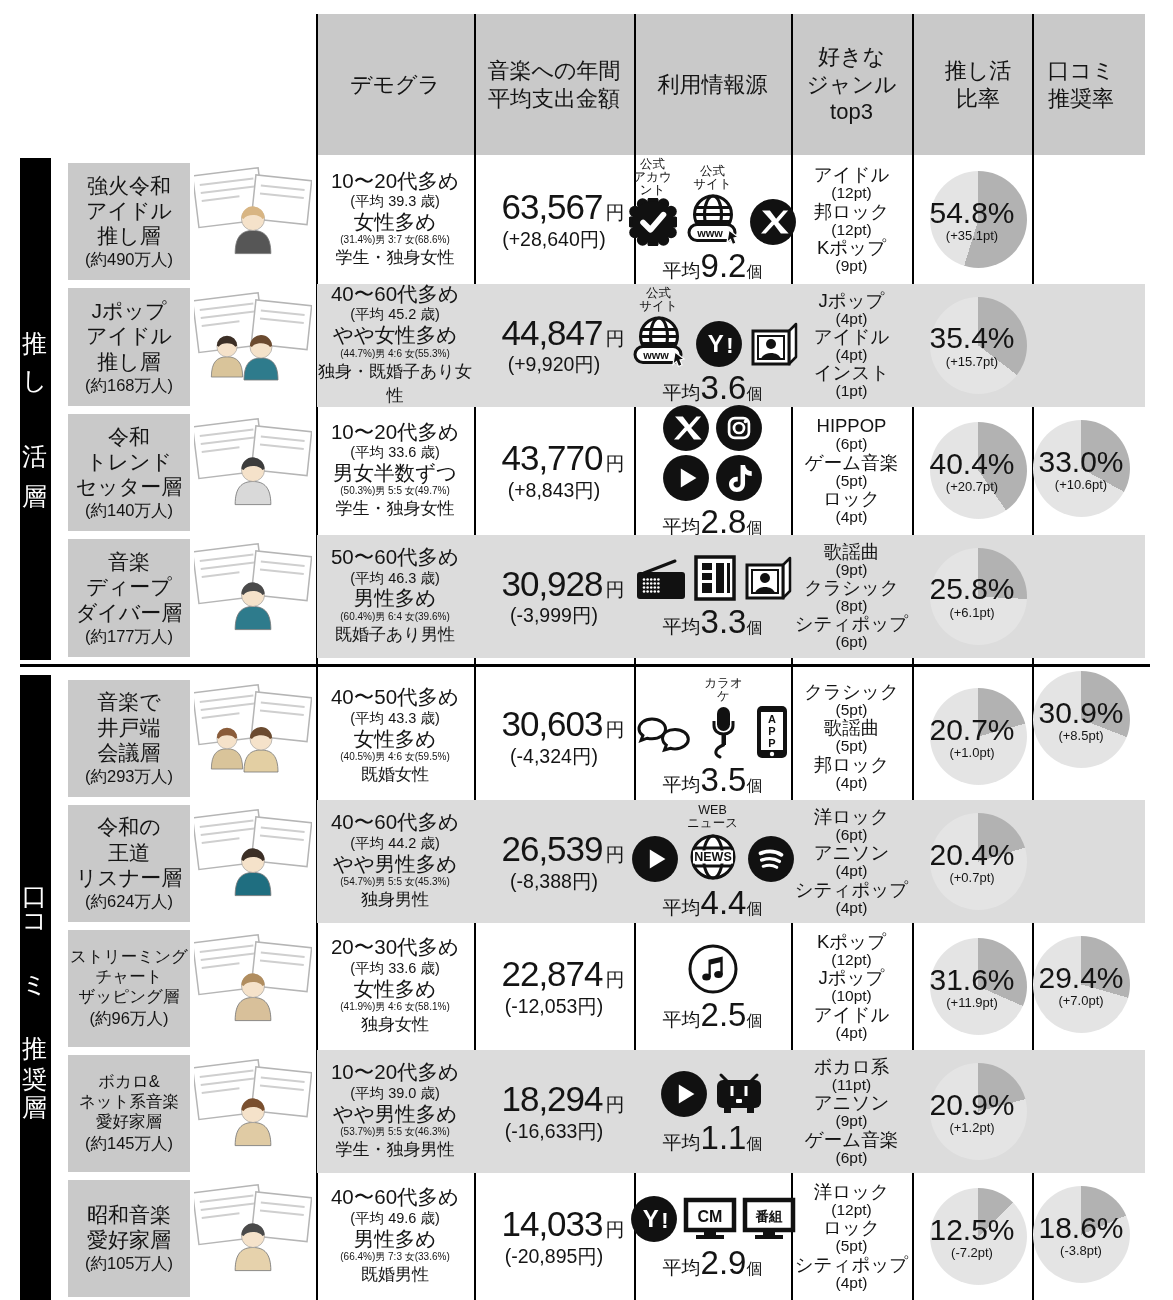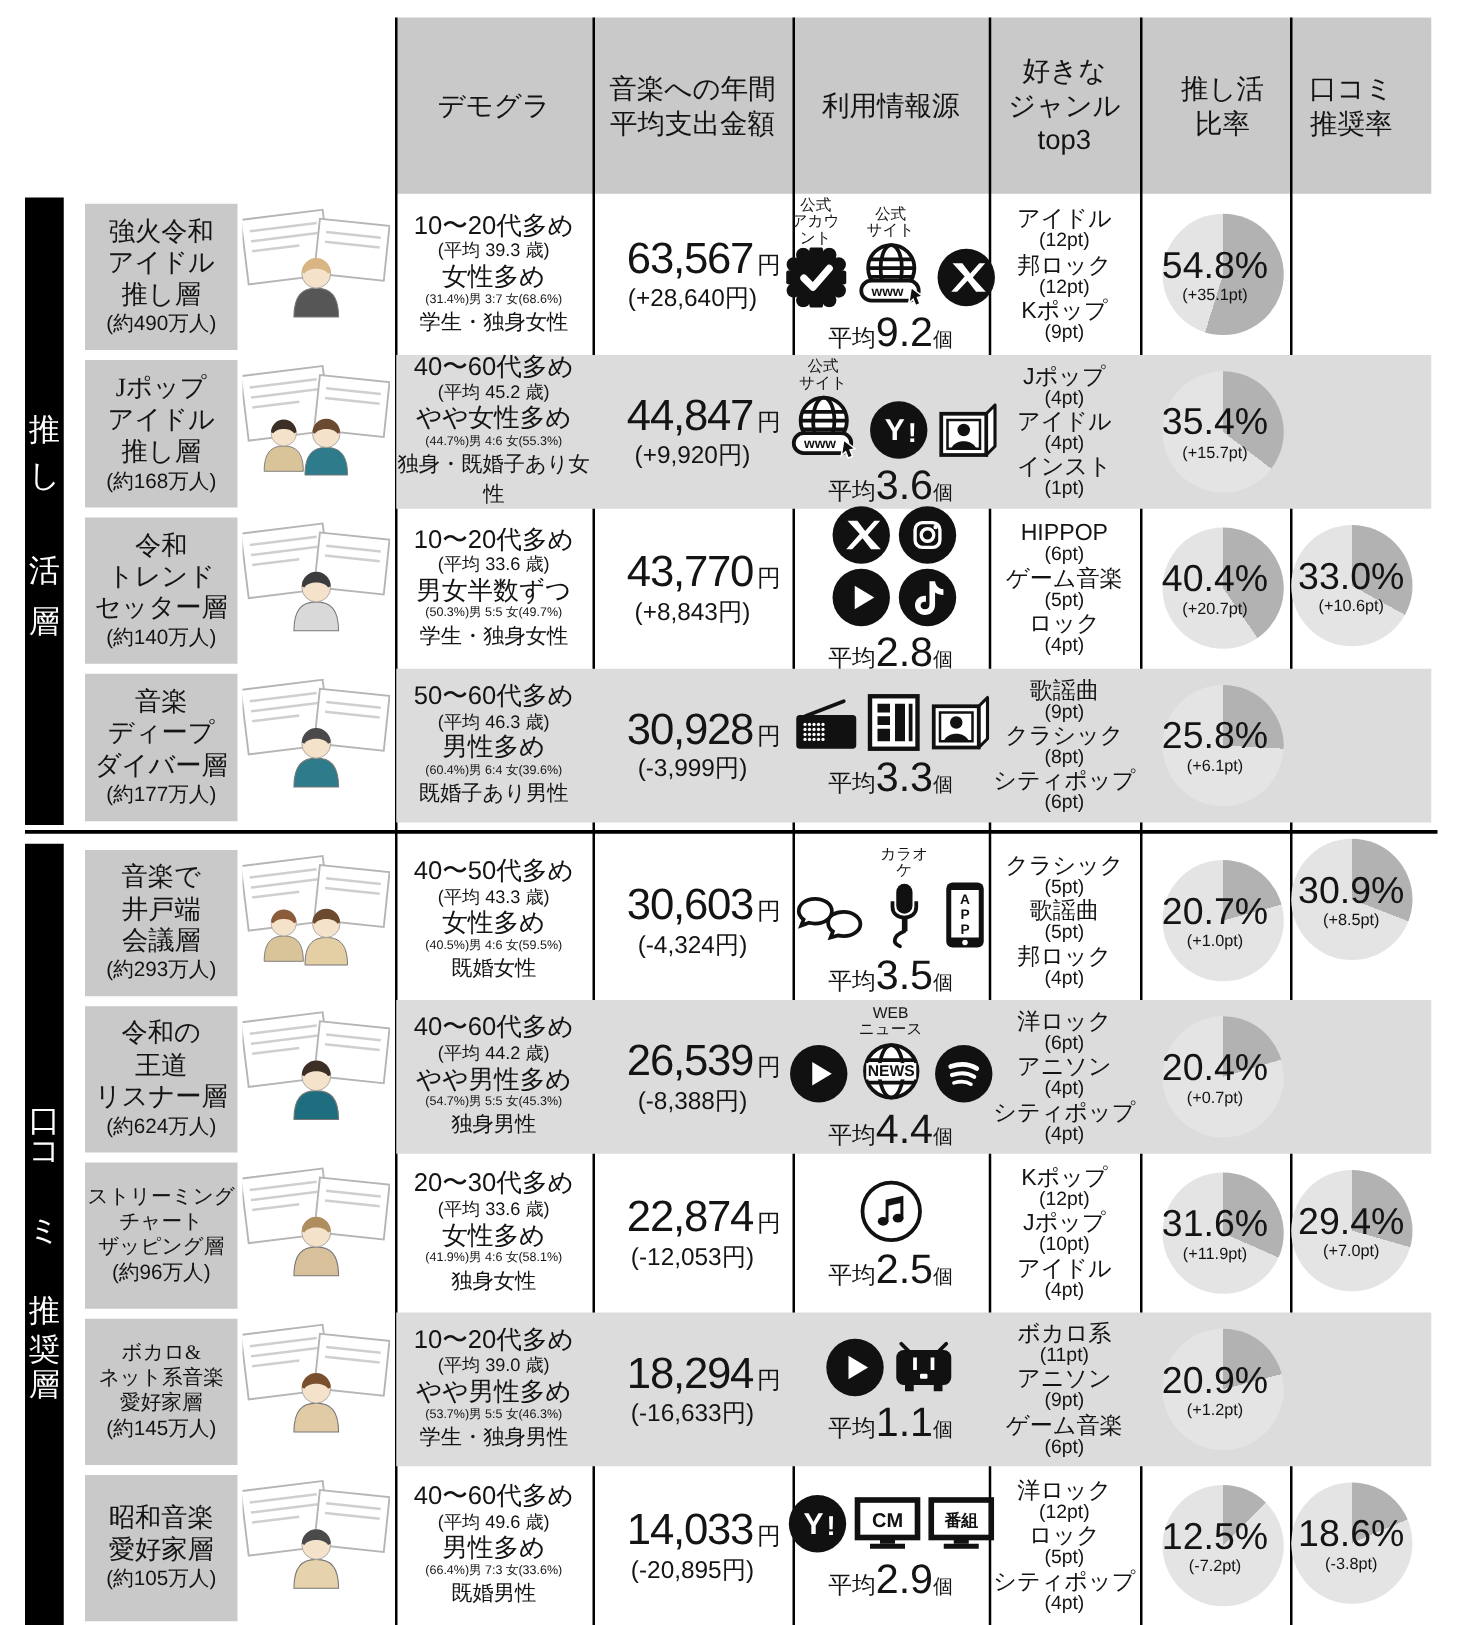--- a/index.html
+++ b/index.html
@@ -32,34 +32,34 @@
   .bartext{writing-mode:vertical-rl;text-orientation:upright;color:#fff;font-size:25px;}
   .bar1 .bartext{letter-spacing:42px;}
   .bar2 .bartext{letter-spacing:30px;}
 
   
   .row{position:absolute;left:0;width:1173px;}
   .rowbg{position:absolute;left:317px;width:828px;top:0;height:100%;background:#dcdcdc;}
   .cell{position:absolute;top:0;height:100%;display:flex;flex-direction:column;align-items:center;justify-content:center;text-align:center;}
 
   .namebox{background:#c9c9c9;width:122px;height:calc(100% - 6px);margin-top:3px;display:flex;flex-direction:column;align-items:center;justify-content:center;}
-  .nm{font-size:21px;line-height:1.2;font-family:Liberation Serif, serif;}
+  .nm{font-size:21px;line-height:1.2;}
   .nm.small{font-size:16.5px;}
   .pop{font-size:16.5px;line-height:1.25;margin-top:1px;}
 
   .d1,.d3{font-size:20.5px;line-height:1.2;}
   .d2{font-size:14.5px;line-height:1.15;}
   .d4{font-size:10px;line-height:1.2;}
   .d5{font-size:17px;line-height:1.45;}
 
   .amount{font-size:35px;letter-spacing:-1px;line-height:1.1;margin-left:18px;}
   .yen{font-size:19px;letter-spacing:0;margin-left:3px;}
   .sdiff{font-size:19.5px;line-height:1.25;}
 
-  .srcwrap{display:flex;align-items:flex-end;justify-content:flex-end;gap:5px;}
+  .srcwrap{display:flex;align-items:flex-end;justify-content:center;gap:5px;}
   .srcwrap.grid{flex-wrap:wrap;width:106px;row-gap:2px;align-items:center;}
   .src-item{display:flex;flex-direction:column;align-items:center;}
   .src-label{font-size:12.5px;line-height:1.05;white-space:pre-line;margin-bottom:1px;}
   .icon{display:flex;align-items:center;justify-content:center;}
   .avgline{margin-top:3px;line-height:1;}
   .avgline .a1{font-size:19px;}
   .avgline .a2{font-size:33px;}
   .avgline .a3{font-size:16px;}
 
   .gn{font-size:18.5px;line-height:1.08;}

